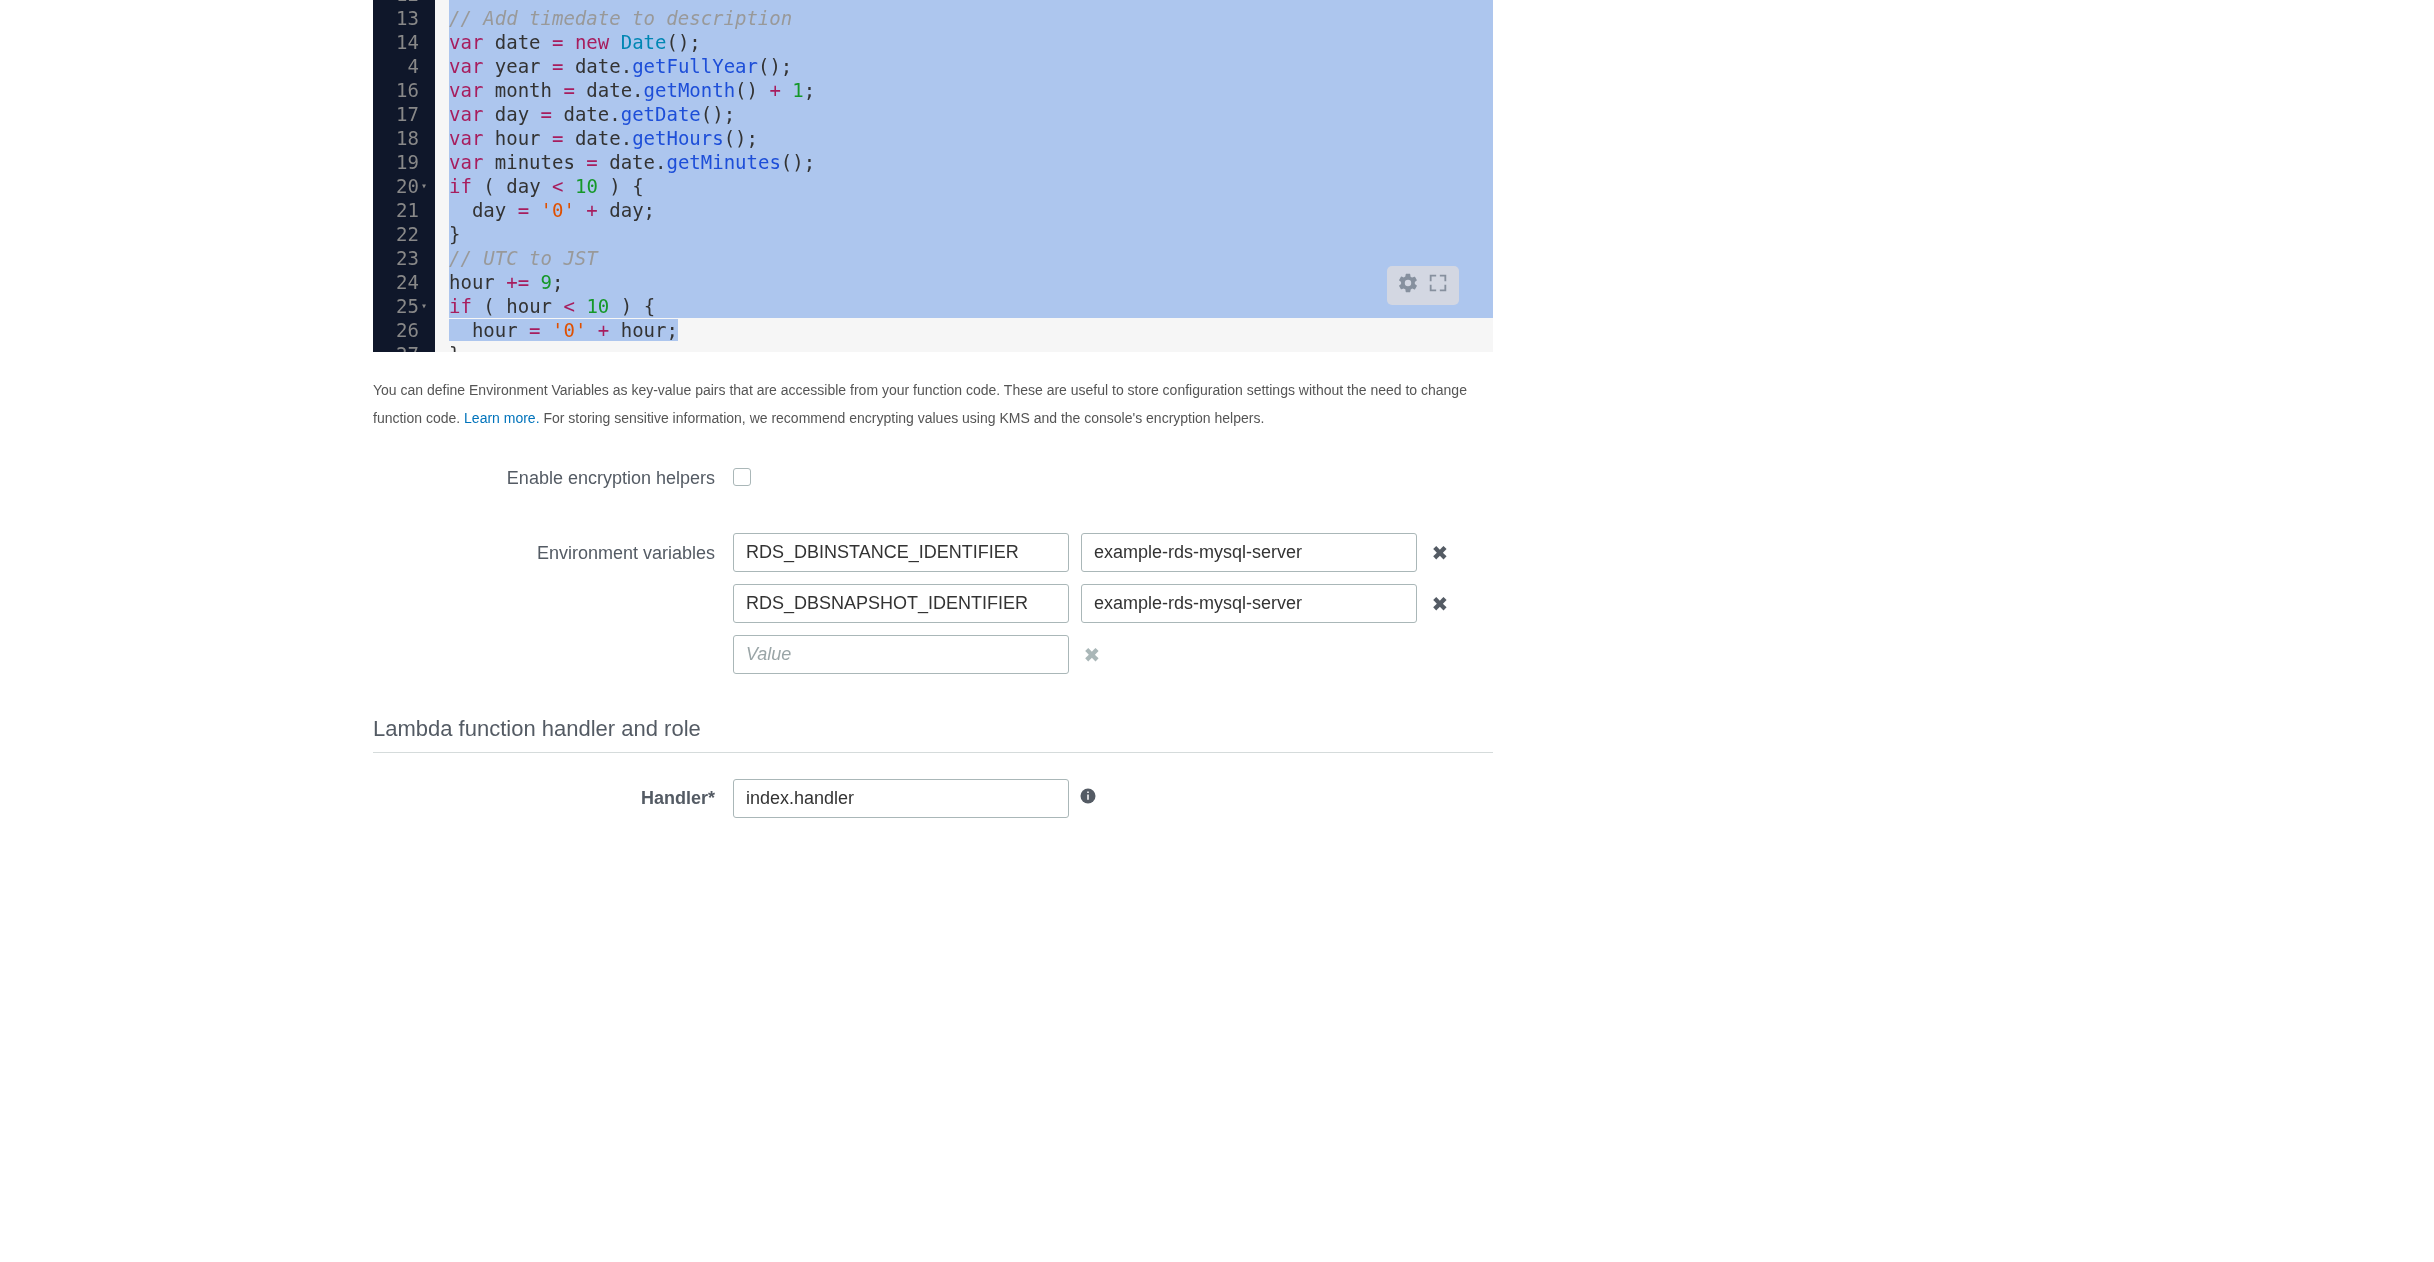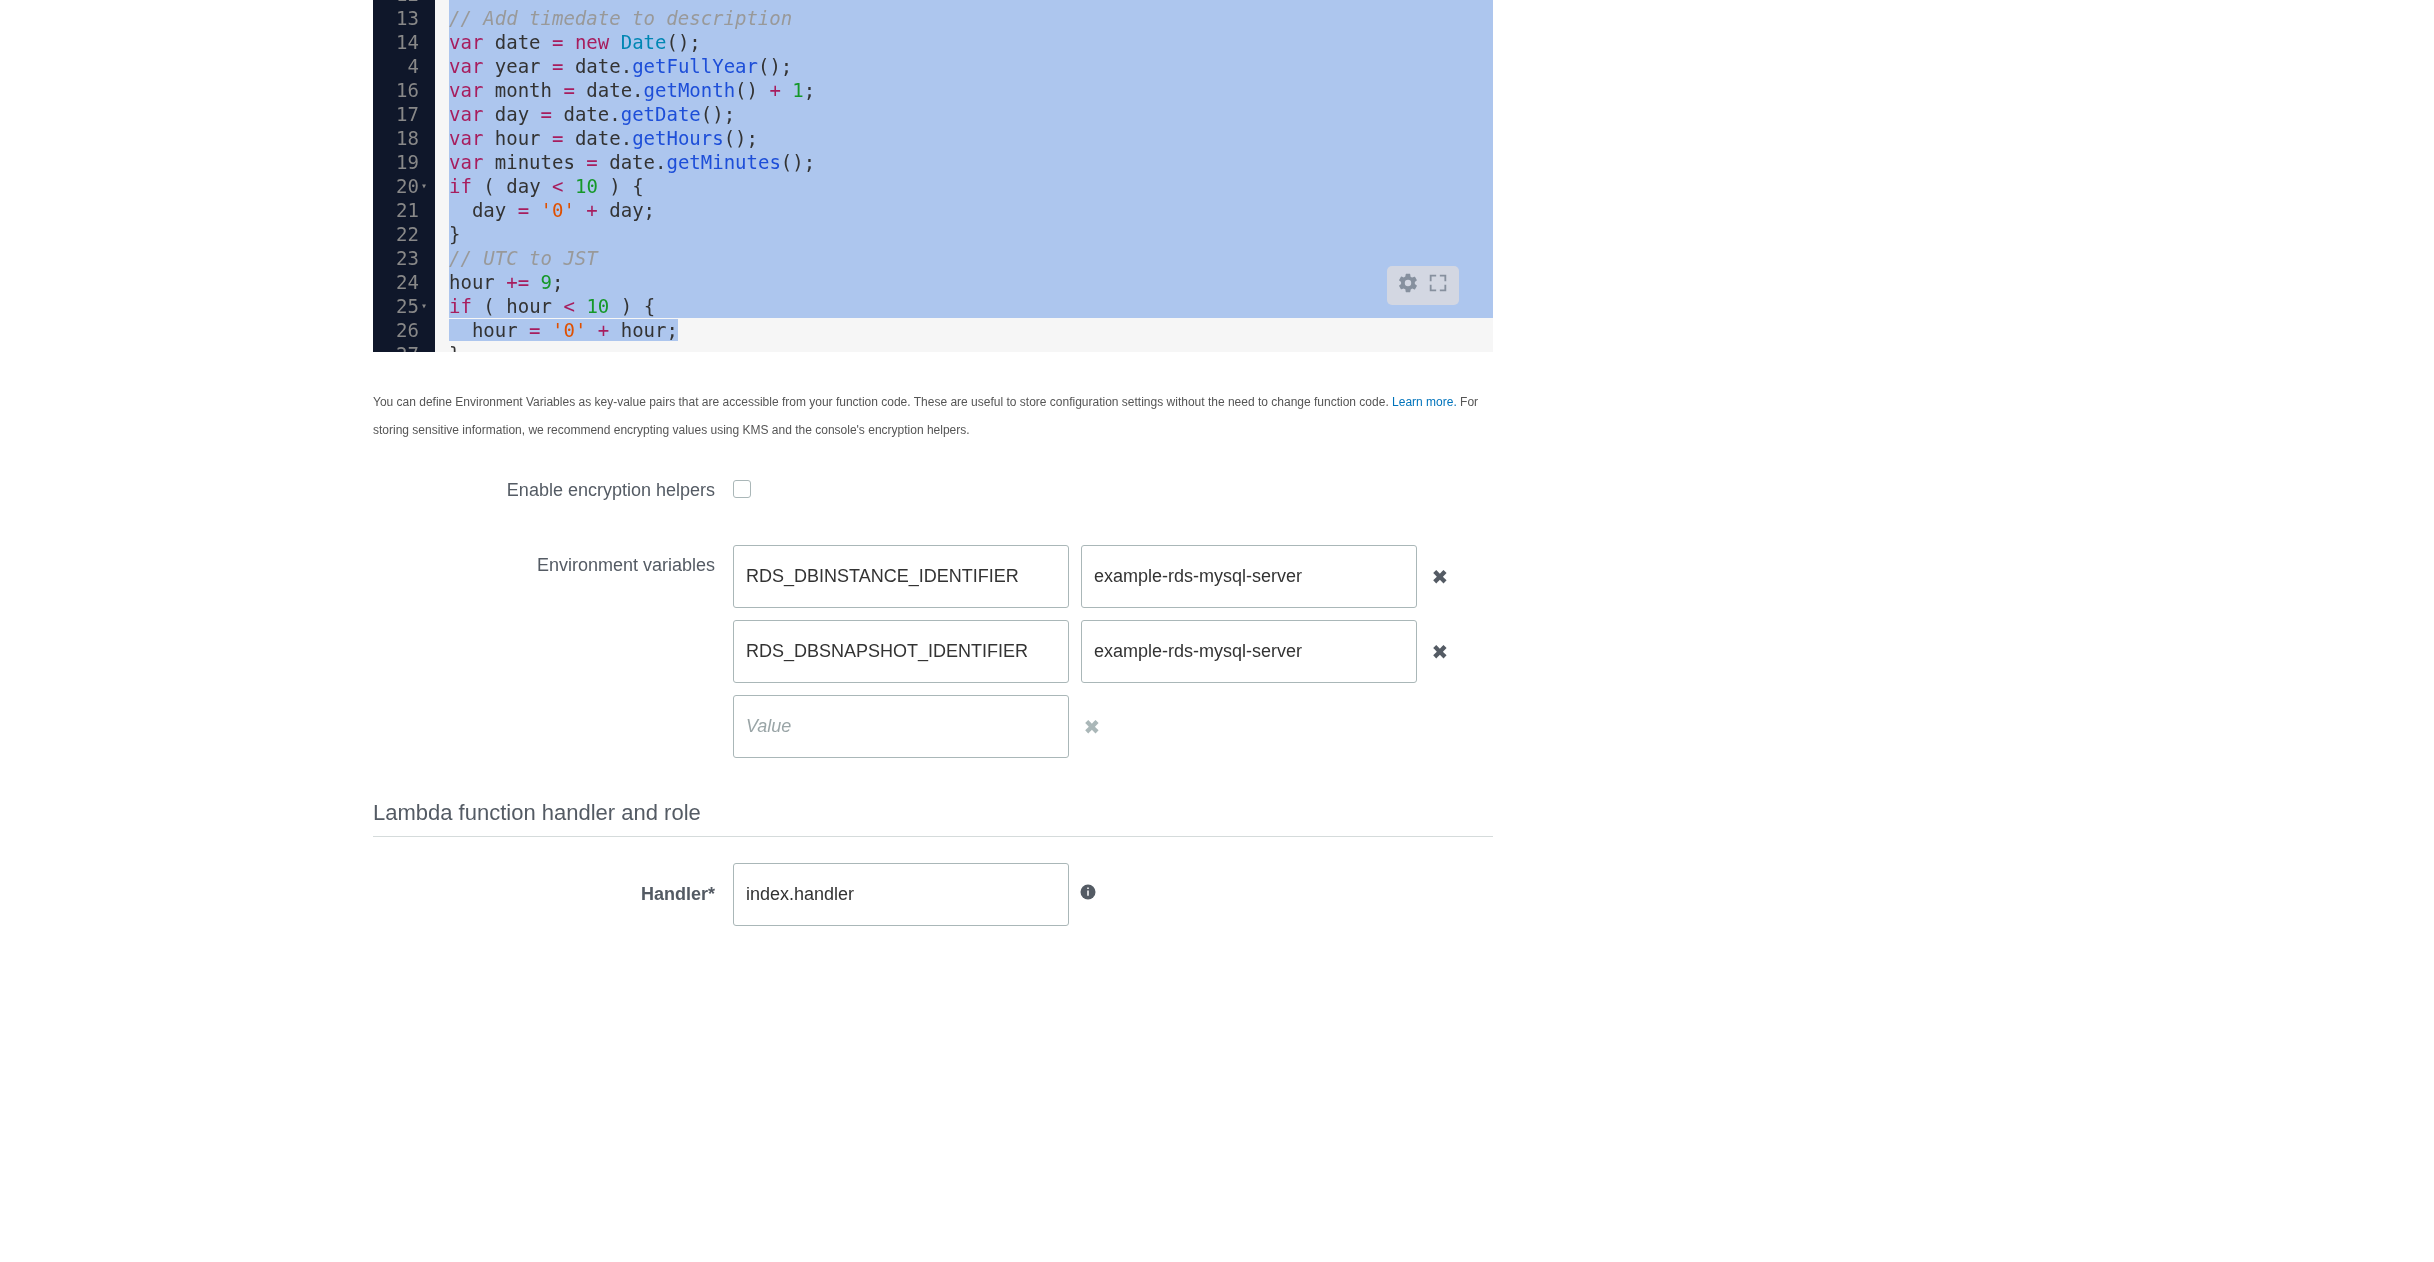--- a/index.html
+++ b/index.html
@@ -53,22 +53,22 @@
   background: #d3d7e2;
   border-radius: 5px;
   padding: 6px 10px;
   display: flex;
   gap: 8px;
   color: #88909e;
 }
 .editor-controls svg { width: 22px; height: 22px; fill: #86909e; }
 .desc-block {
   width: 1120px;
-  margin-top: 36px;
-  font-size: 12px;
+  margin-top: 24px;
+  font-size: 14px;
   color: #555;
   line-height: 28px;
 }
 .desc-block a { color: #0073bb; text-decoration: none; }
 .form-row {
   width: 1120px;
   display: flex;
   align-items: flex-start;
   margin-top: 36px;
 }
@@ -83,21 +83,21 @@
   width: 18px; height: 18px;
   border: 1px solid #aab7b8;
   border-radius: 3px;
   background: #fff;
 }
 .env-vars-rows { display:flex; flex-direction:column; gap:12px; }
 .kv-row { display:flex; align-items:center; gap:12px; }
 .txt-input {
   border: 1px solid #aab7b8;
   border-radius: 3px;
-  padding: 20px 12px;
+  padding: 8px 12px;
   font-size: 18px;
   color: #333;
   background: #fff;
 }
 .key-input { width: 336px; }
 .val-input { width: 336px; }
 .txt-input::placeholder { color: #9aa5a7; font-style: italic; }
 .remove-x { color: #545b64; font-size: 20px; cursor: pointer; width:22px; text-align:center; }
 .remove-x.dim { color: #aab7b8; }
 .section-title {

